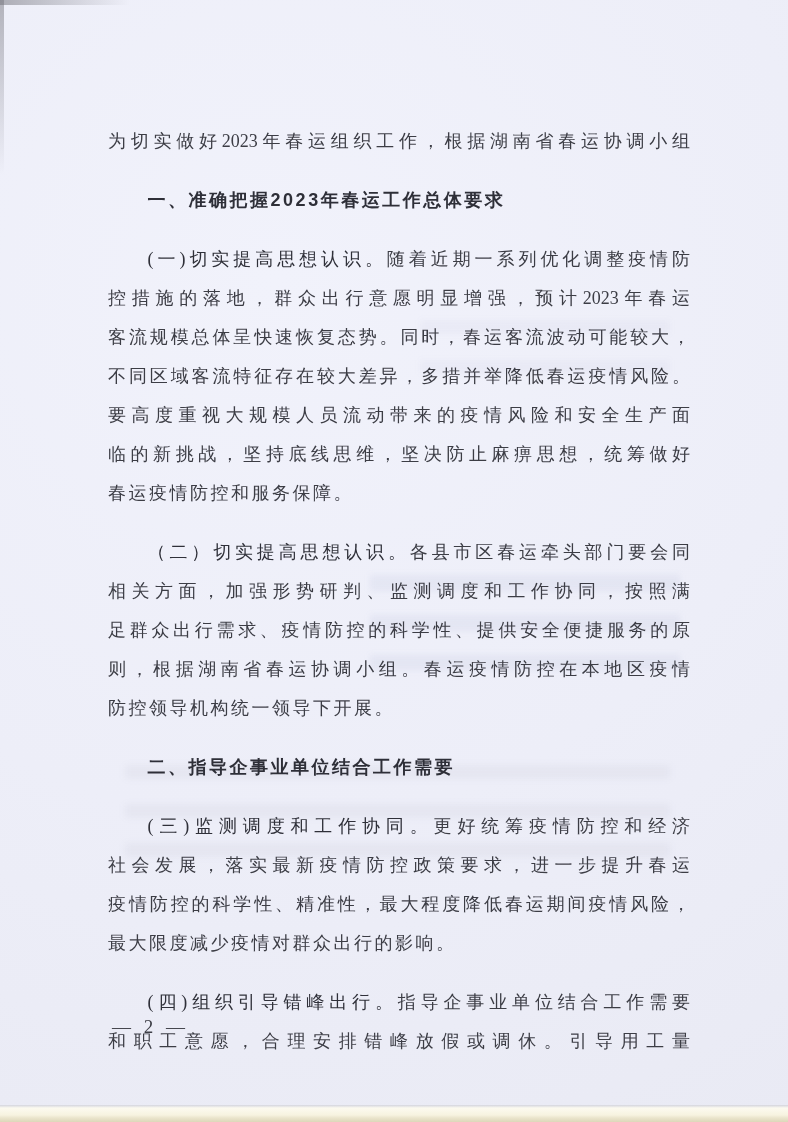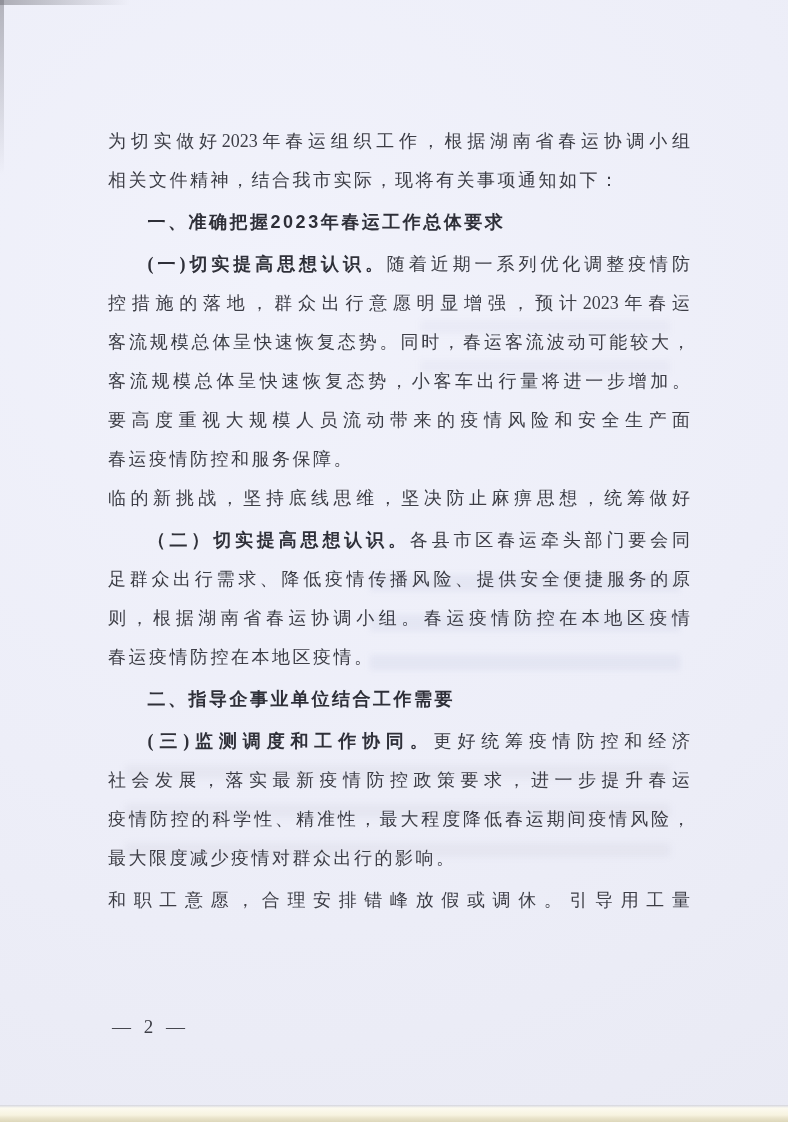--- a/index.html
+++ b/index.html
@@ -42,32 +42,32 @@
   }
   .bleed-3 {
     left: 420px; top: 320px; width: 250px; height: 60px;
     background: repeating-linear-gradient(180deg, rgba(110,110,150,.04) 0 14px, rgba(0,0,0,0) 14px 40px);
   }
 
   .doc {
     position: absolute; left: 108px; top: 122px; width: 582px;
     font-size: 18px; color: #3c3d45;
   }
-  .block { margin-top: 3px; }
+  .block { margin-top: 20px; }
   .block:first-child { margin-top: 0; }
   .line {
     height: 39px; line-height: 39px;
     letter-spacing: 2.5px; white-space: nowrap;
   }
   .line.fill {
     text-align: justify; text-align-last: justify;
     letter-spacing: 0; white-space: normal;
   }
   .line.indent { text-indent: 2.2em; }
-  .lead { font-weight: 700; color: #2f3039; }
+  .lead { font-weight: 400; color: #2f3039; }
   .block.heading .line {
     font-family: "Liberation Sans", "DejaVu Sans", sans-serif;
     font-weight: 700; color: #2e2f38; letter-spacing: 2.5px;
   }
   .page-number {
     position: absolute; left: 112px; top: 1012px;
     height: 30px; line-height: 30px;
     font-size: 19px; letter-spacing: 4px; color: #3e3f47;
   }
 </style>
@@ -77,50 +77,51 @@
 <div class="page">
   <div class="edge-top"></div>
   <div class="edge-left"></div>
   <div class="bleed bleed-1"></div>
   <div class="bleed bleed-2"></div>
   <div class="bleed bleed-3"></div>
 
   <div class="doc">
       <div class="block paragraph">
         <div class="line fill">为切实做好2023年春运组织工作，根据湖南省春运协调小组</div>
-        <div class="line">相关文件精神，结合我市实际，现将有关事项通知如下：</div>
       </div>
       <div class="block heading">
         <div class="line indent">一、准确把握2023年春运工作总体要求</div>
       </div>
       <div class="block paragraph">
         <div class="line fill indent"><span class="lead">(一)切实提高思想认识。</span>随着近期一系列优化调整疫情防</div>
         <div class="line fill">控措施的落地，群众出行意愿明显增强，预计2023年春运</div>
         <div class="line fill">客流规模总体呈快速恢复态势。同时，春运客流波动可能较大，</div>
-        <div class="line fill">客流规模总体呈快速恢复态势，小客车出行量将进一步增加。</div>
+        <div class="line fill">不同区域客流特征存在较大差异，多措并举降低春运疫情风险。</div>
         <div class="line fill">要高度重视大规模人员流动带来的疫情风险和安全生产面</div>
+        <div class="line fill">临的新挑战，坚持底线思维，坚决防止麻痹思想，统筹做好</div>
         <div class="line">春运疫情防控和服务保障。</div>
-        <div class="line fill">临的新挑战，坚持底线思维，坚决防止麻痹思想，统筹做好</div>
       </div>
       <div class="block paragraph">
         <div class="line fill indent"><span class="lead">（二）切实提高思想认识。</span>各县市区春运牵头部门要会同</div>
-        <div class="line fill">足群众出行需求、降低疫情传播风险、提供安全便捷服务的原</div>
+        <div class="line fill">相关方面，加强形势研判、监测调度和工作协同，按照满</div>
+        <div class="line fill">足群众出行需求、疫情防控的科学性、提供安全便捷服务的原</div>
         <div class="line fill">则，根据湖南省春运协调小组。春运疫情防控在本地区疫情</div>
-        <div class="line">春运疫情防控在本地区疫情。</div>
+        <div class="line">防控领导机构统一领导下开展。</div>
       </div>
       <div class="block heading">
         <div class="line indent">二、指导企事业单位结合工作需要</div>
       </div>
       <div class="block paragraph">
         <div class="line fill indent"><span class="lead">(三)监测调度和工作协同。</span>更好统筹疫情防控和经济</div>
         <div class="line fill">社会发展，落实最新疫情防控政策要求，进一步提升春运</div>
         <div class="line fill">疫情防控的科学性、精准性，最大程度降低春运期间疫情风险，</div>
         <div class="line">最大限度减少疫情对群众出行的影响。</div>
       </div>
       <div class="block paragraph">
+        <div class="line fill indent"><span class="lead">(四)组织引导错峰出行。</span>指导企事业单位结合工作需要</div>
         <div class="line fill">和职工意愿，合理安排错峰放假或调休。引导用工量</div>
       </div>
     </div>
 
   <div class="page-number">— 2 —</div>
 
   <div class="bottom-band"></div>
 </div>
 
 </body></html>

